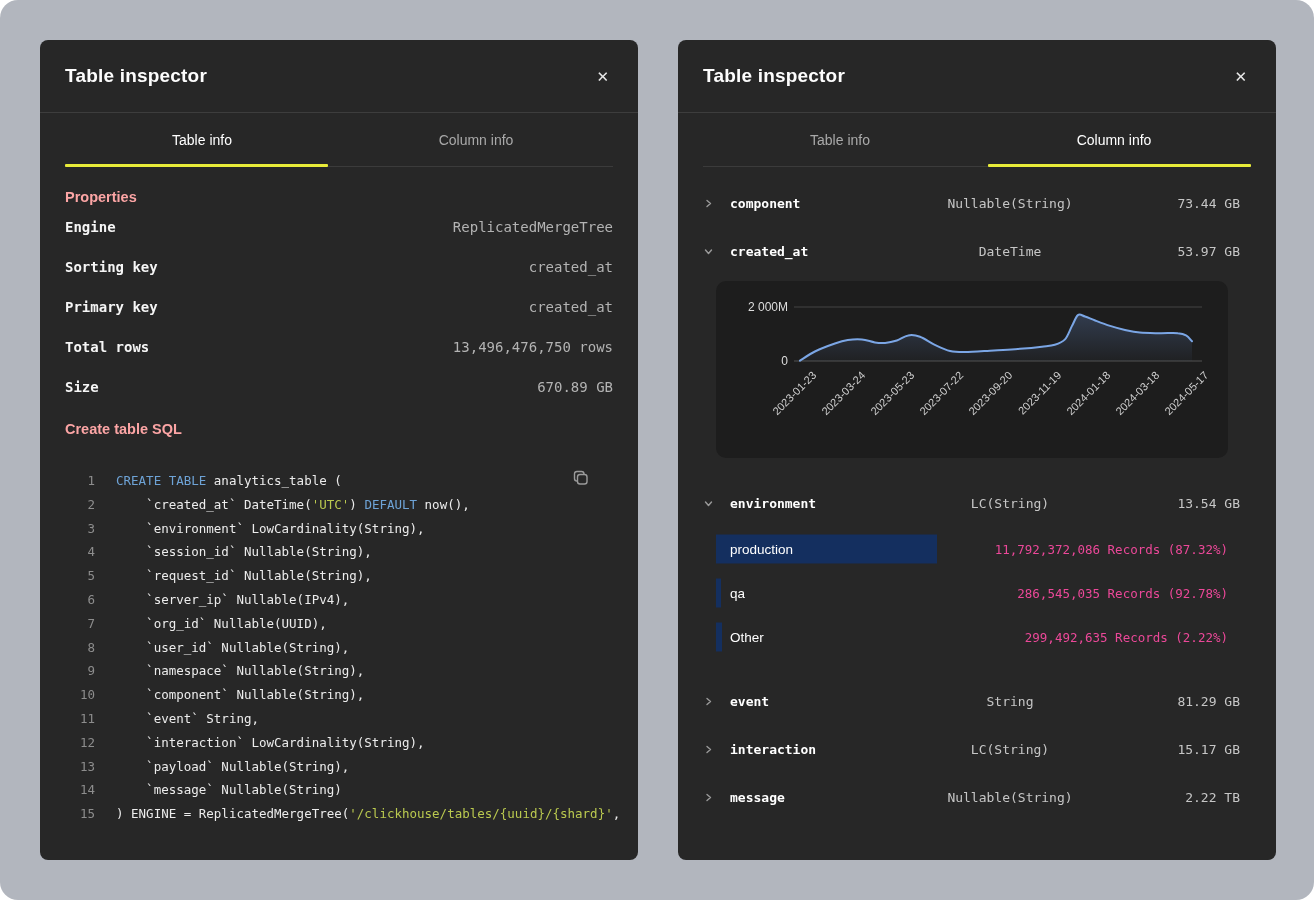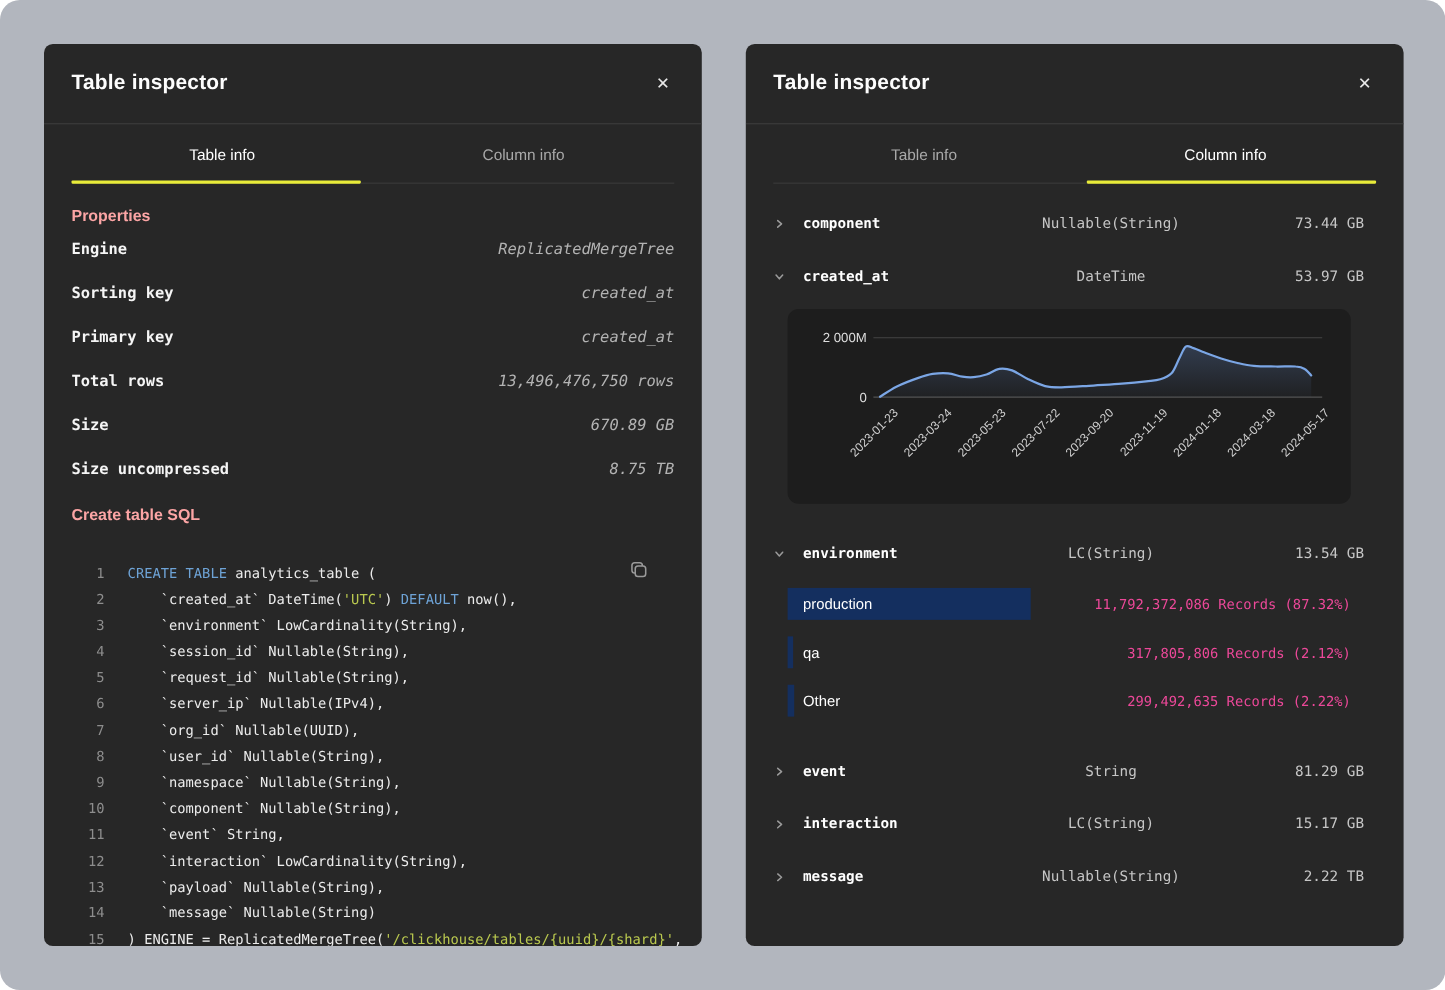--- a/index.html
+++ b/index.html
@@ -22,21 +22,21 @@
   .tab.active::after{content:"";position:absolute;bottom:-1px;left:0;right:0;height:3px;background:#e8eb39;border-radius:1px;}
   .tab:first-child.active::after{right:11px;}
   .tab:last-child.active::after{left:11px;}
 
   .section-title{margin:22px 25px 2px;font-size:14.5px;font-weight:700;color:#fca5a5;}
   .sql-title{margin-top:14px;}
 
   .prop-row{display:flex;justify-content:space-between;align-items:center;height:40px;padding:0 25px;
             font-family:"DejaVu Sans Mono",monospace;font-size:14px;}
   .prop-label{color:#f5f5f5;font-weight:700;}
-  .prop-value{color:#b3b3b3;font-style:italic;}
+  .prop-value{color:#b3b3b3;}
 
   .code-block{position:relative;margin:32px 25px 0 25px;}
   .copy-btn{position:absolute;top:-2px;right:22px;background:none;border:none;cursor:pointer;padding:2px;}
   .code-line{display:flex;line-height:23.8px;font-family:"DejaVu Sans Mono",monospace;font-size:12.5px;}
   .ln{width:30px;text-align:right;color:#8d8d8d;flex:none;margin-right:21px;}
   .code{white-space:pre;color:#ececec;}
   .tok-kw{color:#6ea3d6;}
   .tok-str{color:#bac94f;}
   .tok-pl{color:#ececec;}
 
@@ -84,24 +84,20 @@
           <span class="prop-label">Primary key</span>
           <span class="prop-value">created_at</span>
         </div>
         <div class="prop-row">
           <span class="prop-label">Total rows</span>
           <span class="prop-value">13,496,476,750 rows</span>
         </div>
         <div class="prop-row">
           <span class="prop-label">Size</span>
           <span class="prop-value">670.89 GB</span>
-        </div>
-        <div class="prop-row">
-          <span class="prop-label">Size uncompressed</span>
-          <span class="prop-value">8.75 TB</span>
         </div>
       </div>
     <div class="section-title sql-title">Create table SQL</div>
     <div class="code-block">
       <button class="copy-btn" title="Copy">
         <svg width="17" height="17" viewBox="0 0 17 17">
           <rect x="2.5" y="2.5" width="9.5" height="9.5" rx="2.5" fill="none" stroke="#9a9a9a" stroke-width="1.4"></rect>
           <rect x="5.5" y="5.5" width="9.5" height="9.5" rx="2.5" fill="#272727" stroke="#9a9a9a" stroke-width="1.4"></rect>
         </svg>
       </button>
@@ -235,21 +231,21 @@
         </div>
         <div class="env-group">
           <div class="env-row">
             <div class="env-bar" style="width: 220.9px;"></div>
             <span class="env-label">production</span>
             <span class="env-records">11,792,372,086 Records (87.32%)</span>
           </div>
           <div class="env-row">
             <div class="env-bar" style="width: 5.4px;"></div>
             <span class="env-label">qa</span>
-            <span class="env-records">317,805,806 Records (2.12%)</span>
+            <span class="env-records">286,545,035 Records (92.78%)</span>
           </div>
           <div class="env-row">
             <div class="env-bar" style="width: 5.6px;"></div>
             <span class="env-label">Other</span>
             <span class="env-records">299,492,635 Records (2.22%)</span>
           </div>
         </div>
         <div class="col-row">
           <span class="chev">
             <svg width="11" height="11" viewBox="0 0 11 11">

